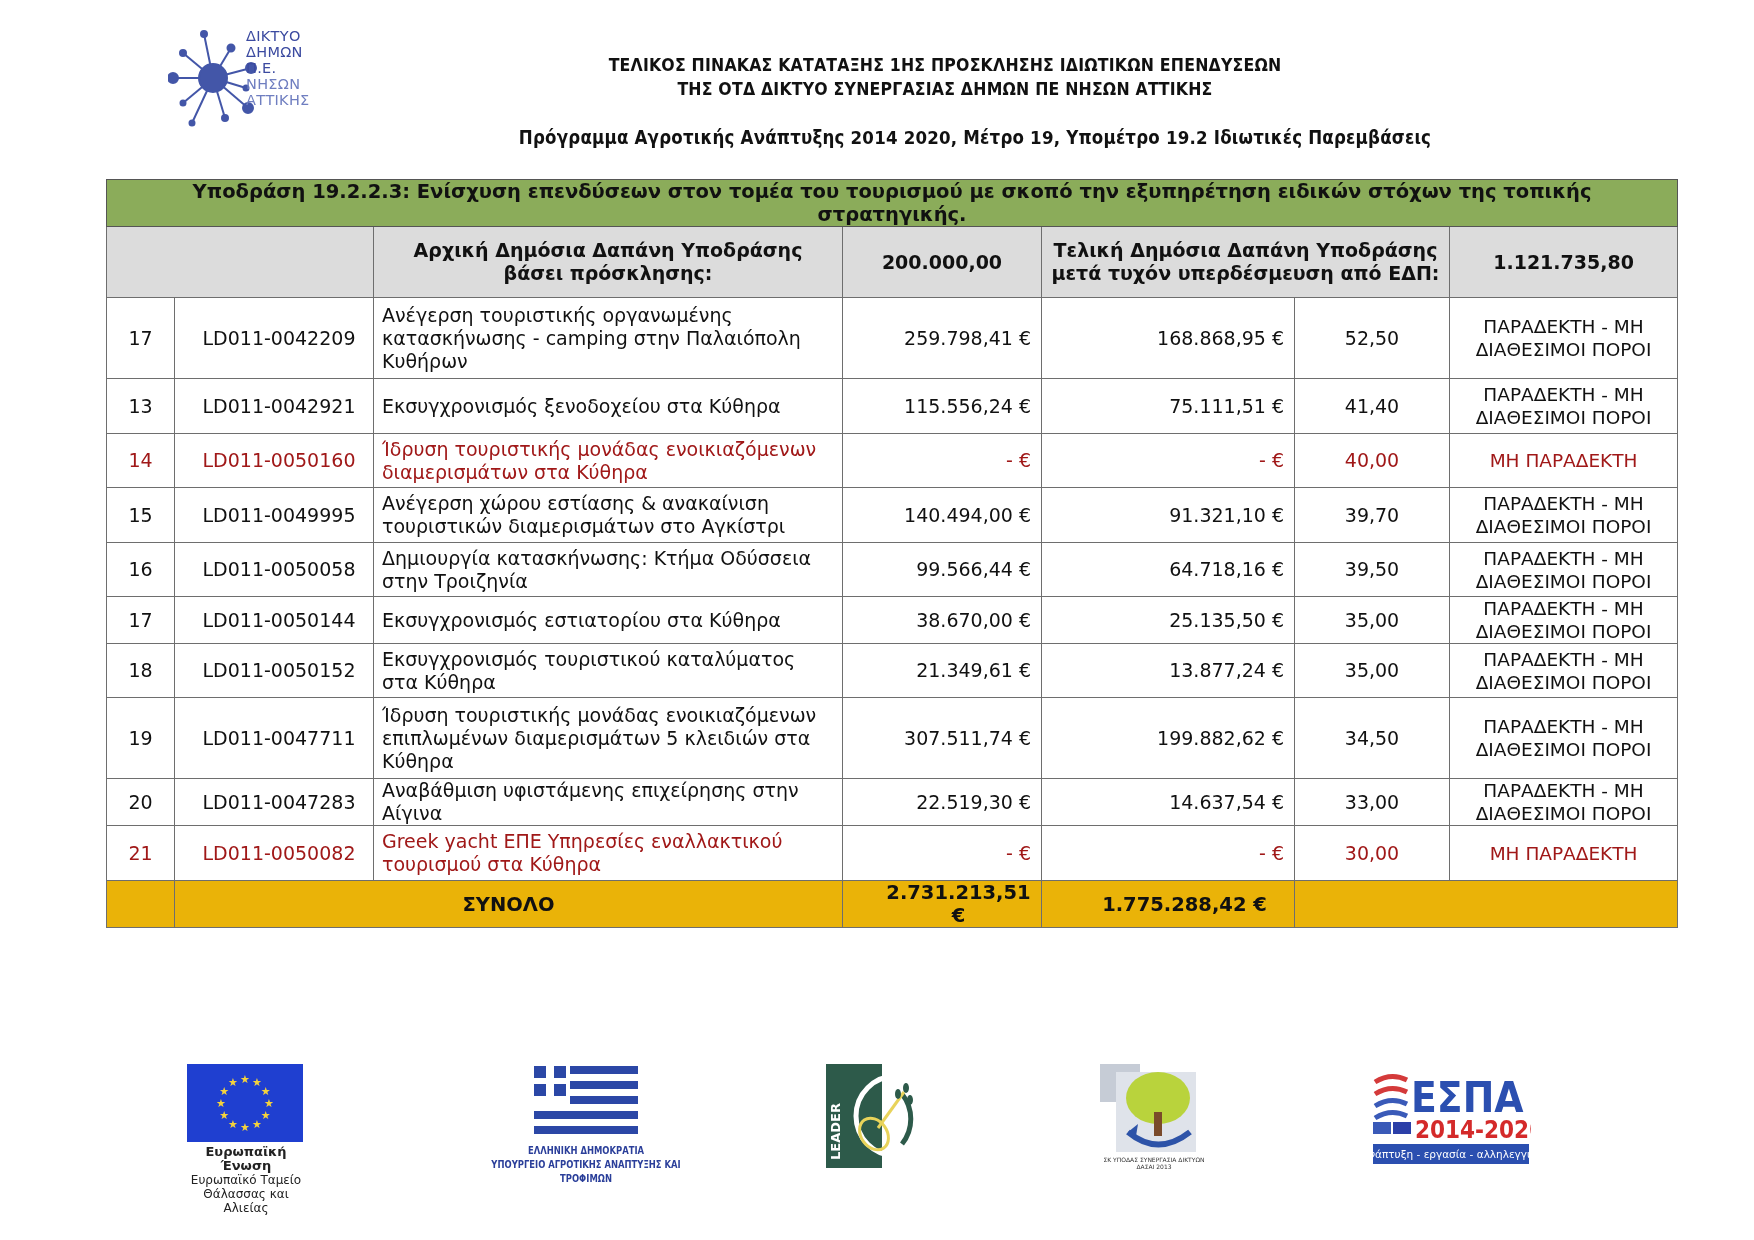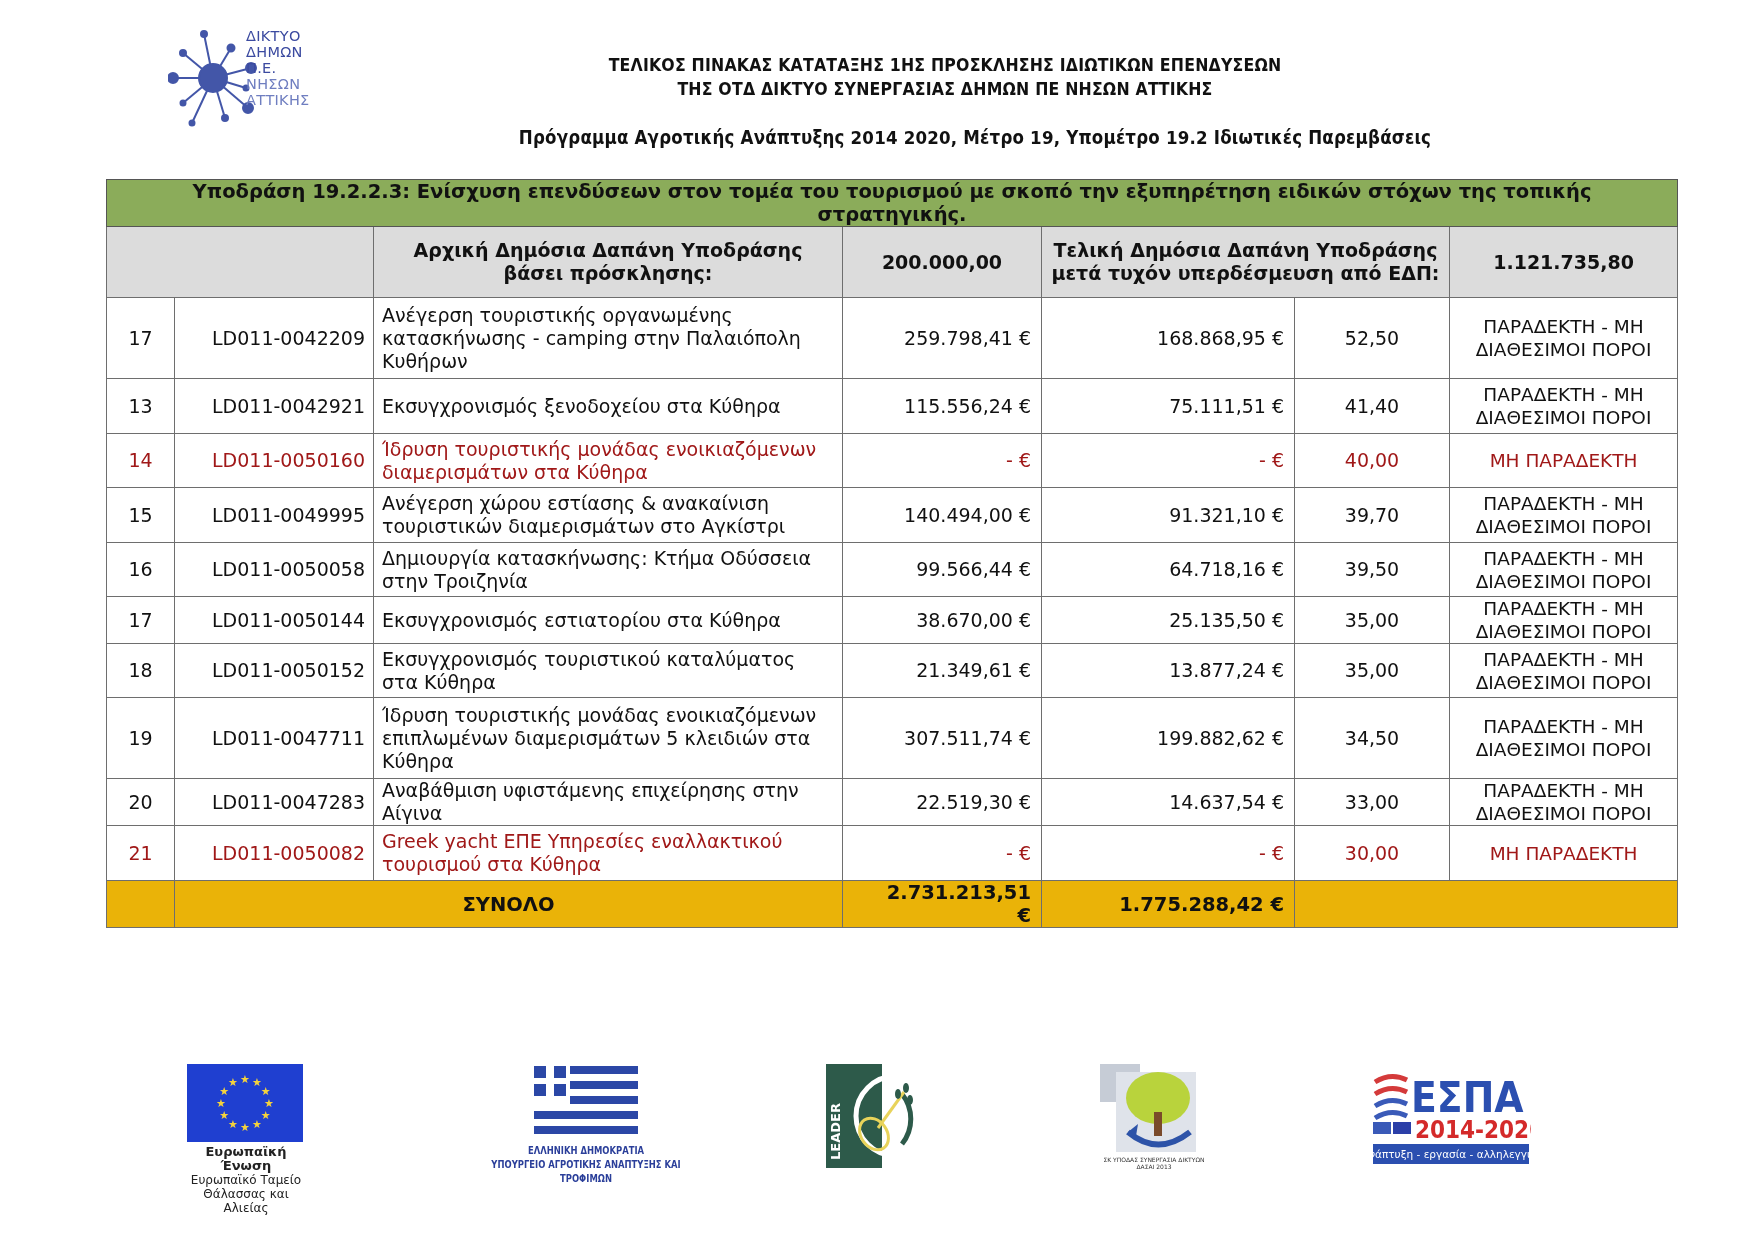--- a/index.html
+++ b/index.html
@@ -22,28 +22,28 @@
   .t3 { top:127px; left:420px; width:1110px; font-size:18.5px; }
 
   
   .tbl { position:absolute; left:106px; top:179px; width:1571px; border-collapse:collapse;
          table-layout:fixed; font-size:19px; }
   .tbl td { border:1.5px solid #6e6e6e; padding:0 8px; vertical-align:middle; line-height:23px; }
   .tbl .green td { background:#8bac5a; height:42px; font-weight:bold; font-size:19.5px; text-align:center; color:#111; border-color:#555; }
   .tbl .hdr td { background:#dcdcdc; height:70px; font-weight:bold; text-align:center; font-size:19px; }
   .tbl .row td { background:#fff; }
   .tbl .c-num { text-align:center; }
-  .tbl .c-code { text-align:right;padding-left:18px; }
+  .tbl .c-code { text-align:center;padding-left:18px; }
   .tbl .c-title { text-align:left; }
   .tbl .c-money { text-align:right; padding-right:10px; }
   .tbl .c-score { text-align:center; }
   .tbl .c-status { text-align:center; font-size:18.5px; }
   .tbl .rej td { color:#a01818; }
   .tbl .total td { background:#eab308; height:30px; font-weight:bold; font-size:19.5px; }
-  .tbl .total .c-money { text-align:right;padding-left:43px; }
+  .tbl .total .c-money { text-align:center;padding-left:43px; }
 
   
   .logo { position:absolute; }
   .eu { left:187px; top:1064px; width:118px; }
   .eu .flag { width:116px; height:78px; background:#1f3fd0; position:relative; }
   .eu .cap { text-align:center; font-size:12px; line-height:14px; margin-top:3px; color:#222; }
   .eu .cap b { font-size:13px; }
   .gr { left:466px; top:1066px; width:240px; text-align:center; }
   .gr .cap { font-family:"DejaVu Sans Condensed","DejaVu Sans", sans-serif; font-size:11px; font-weight:bold; color:#2b3f9a; line-height:14px; margin-top:6px; transform:scaleX(0.85); }
   .leader { left:826px; top:1064px; width:104px; height:104px; }

